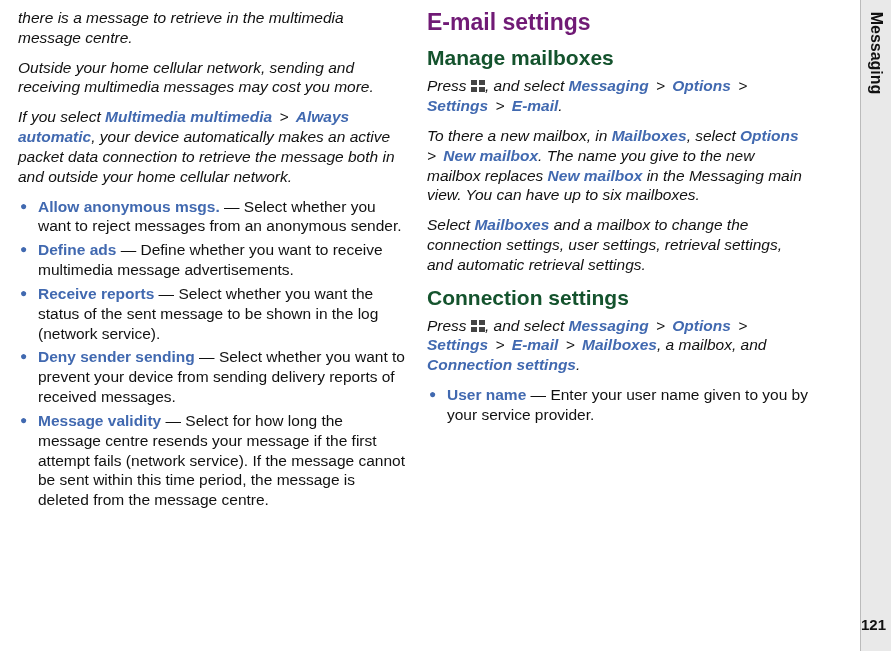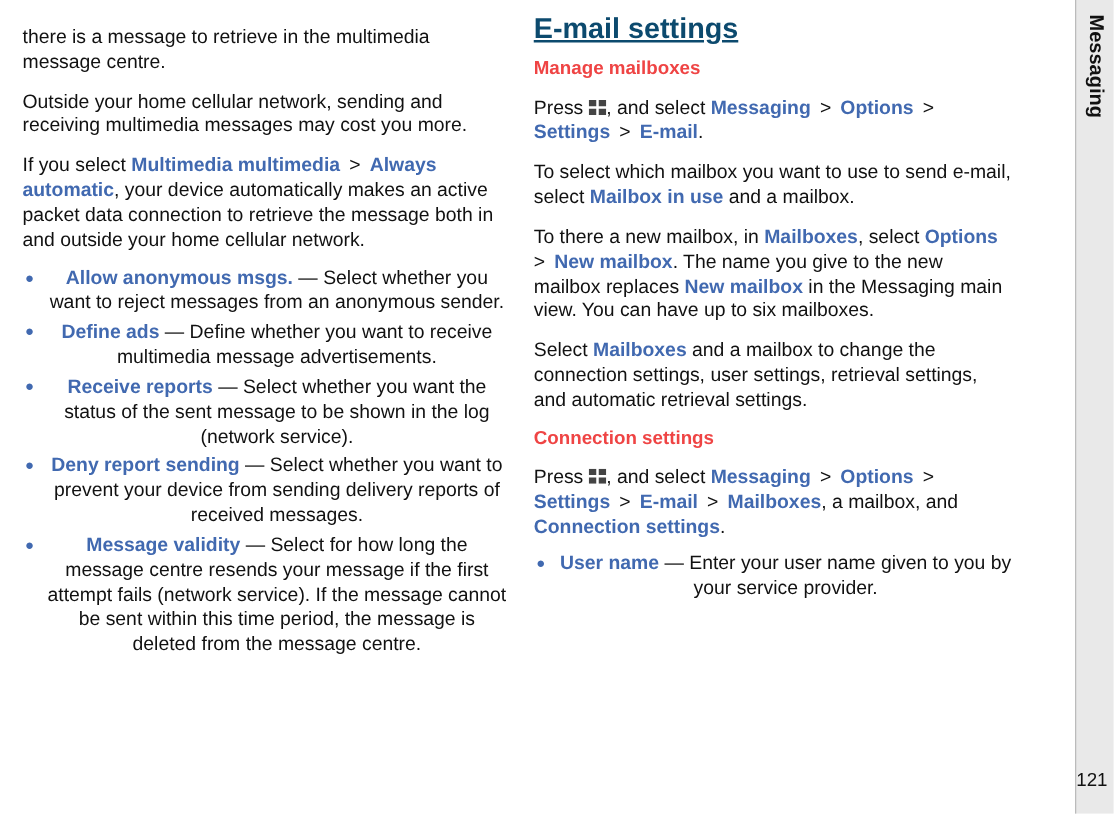--- a/index.html
+++ b/index.html
@@ -24,60 +24,59 @@
     box-sizing: border-box;
     font-size: 15.5px;
     line-height: 1.28;
     color: #111;
   }
   .column.right {
     width: 405px;
     padding-left: 4px;
   }
   p {
-    margin: 12px 0 10px 0;
+    margin: 0 0 10px 0;
+    font-style: italic;
   }
   .linkish {
     color: #4169b0;
     font-weight: bold;
   }
   .keycap {
     font-weight: bold;
   }
   ul.bullets {
     list-style: none;
     margin: 0 0 10px 0;
     padding: 0;
-    text-align: center;
   }
   ul.bullets li {
     position: relative;
     padding-left: 20px;
     margin-bottom: 4px;
   }
   ul.bullets li::before {
     content: "\25CF";
     position: absolute;
     left: 2px;
     top: 2px;
     font-size: 12px;
     color: #4169b0;
   }
   h1 {
     font-size: 23px;
     font-weight: bold;
     margin: 0 0 4px 0;
-    color: #0c4a6e;
-    text-decoration: underline;
+    color: #701a75;
   }
   h2 {
-    font-size: 15px;
+    font-size: 21px;
     font-weight: bold;
     margin: 8px 0 4px 0;
-    color: #ef4444;
+    color: #14532d;
   }
   .menu-icon {
     display: inline-block;
     width: 14px;
     height: 12px;
     vertical-align: -1px;
   }
   .menu-icon svg { display: block; }
   .gt {
     margin: 0 3px;
@@ -100,61 +99,58 @@
     font-weight: bold;
     font-size: 16px;
     color: #111;
     white-space: nowrap;
     margin-top: 38px;
   }
   .page-number {
     position: absolute;
     right: 5px;
     bottom: 18px;
-    font-weight: normal;
+    font-weight: bold;
     font-size: 15px;
     color: #111;
   }
 </style>
 </head>
 <body>
 
 <div class="page">
 
   <div class="column">
     <p>there is a message to retrieve in the multimedia message centre.</p>
     <p>Outside your home cellular network, sending and receiving multimedia messages may cost you more.</p>
     <p>
       <span>If you select </span><span class="linkish">Multimedia multimedia</span><span class="gt"> &gt; </span><span class="linkish">Always automatic</span><span>, your device automatically makes an active packet data connection to retrieve the message both in and outside your home cellular network.</span>
     </p>
     <ul class="bullets">
       <li><span class="linkish">Allow anonymous msgs.</span><span> — Select whether you want to reject messages from an anonymous sender.</span></li>
       <li><span class="linkish">Define ads</span><span> — Define whether you want to receive multimedia message advertisements.</span></li>
       <li><span class="linkish">Receive reports</span><span> — Select whether you want the status of the sent message to be shown in the log (network service).</span></li>
-      <li><span class="linkish">Deny report sending</span><span> — Select whether you want to prevent your device from sending delivery reports of received messages.</span></li>
+      <li><span class="linkish">Deny sender sending</span><span> — Select whether you want to prevent your device from sending delivery reports of received messages.</span></li>
       <li><span class="linkish">Message validity</span><span> — Select for how long the message centre resends your message if the first attempt fails (network service). If the message cannot be sent within this time period, the message is deleted from the message centre.</span></li>
     </ul>
   </div>
 
   <div class="column right">
     <h1>E-mail settings</h1>
     <h2>Manage mailboxes</h2>
 
     <p>
       <span>Press </span><span class="menu-icon"><svg viewBox="0 0 14 12">
             <rect x="0" y="0" width="6" height="5" fill="#444"></rect>
             <rect x="8" y="0" width="6" height="5" fill="#444"></rect>
             <rect x="0" y="7" width="6" height="5" fill="#444"></rect>
             <rect x="8" y="7" width="6" height="5" fill="#444"></rect>
           </svg></span><span>, and select </span><span class="linkish">Messaging</span><span class="gt"> &gt; </span><span class="linkish">Options</span><span class="gt"> &gt; </span><span class="linkish">Settings</span><span class="gt"> &gt; </span><span class="linkish">E-mail</span><span>.</span>
     </p>
 
-    <p>
-      <span>To select which mailbox you want to use to send e-mail, select </span><span class="linkish">Mailbox in use</span><span> and a mailbox.</span>
-    </p>
 
 
     <p>
       <span>To there a new mailbox, in </span><span class="linkish">Mailboxes</span><span>, select </span><span class="linkish">Options</span><span class="gt"> &gt; </span><span class="linkish">New mailbox</span><span>. The name you give to the new mailbox replaces </span><span class="linkish">New mailbox</span><span> in the Messaging main view. You can have up to six mailboxes.</span>
     </p>
 
     <p>
       <span>Select </span><span class="linkish">Mailboxes</span><span> and a mailbox to change the connection settings, user settings, retrieval settings, and automatic retrieval settings.</span>
     </p>
 

